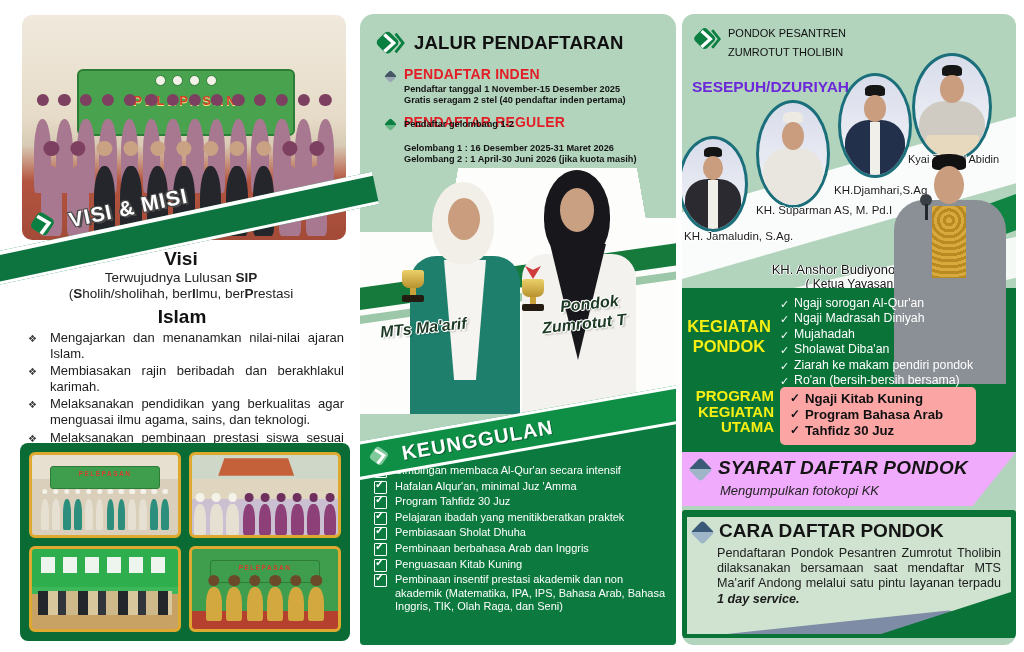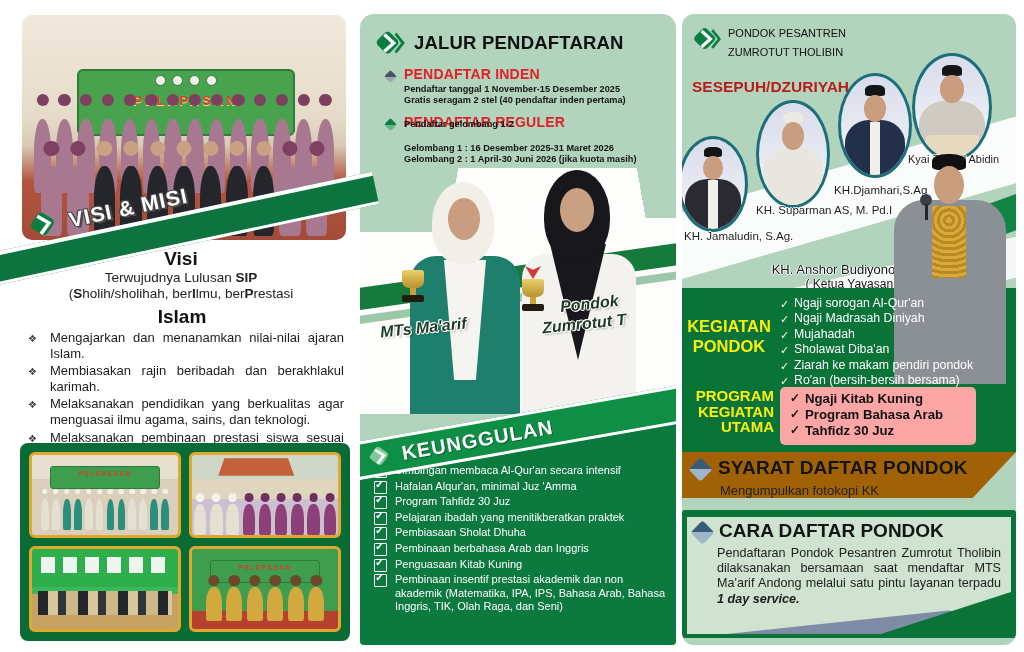--- a/index.html
+++ b/index.html
@@ -114,21 +114,21 @@
   .k-txt{font-size:11px;line-height:13.4px;color:#fff;}
 
   
   .right-panel{position:absolute;left:682px;top:14px;width:334px;height:631px;background:#b2d3bc;
                border-radius:12px;overflow:hidden;}
   .swath1{position:absolute;left:-40px;top:148px;width:440px;height:64px;background:rgba(255,255,255,.92);transform:rotate(-16deg);}
   .swath2{position:absolute;left:110px;top:238px;width:320px;height:40px;background:rgba(255,255,255,.85);transform:rotate(-13deg);}
   .wedge{position:absolute;right:-14px;top:196px;width:110px;height:34px;background:#108443;transform:rotate(-20deg);}
   .pp-header{position:absolute;left:8px;top:10px;display:flex;align-items:flex-start;gap:6px;z-index:3;}
   .pp-title{font-weight:normal;font-size:11px;line-height:19px;color:#101010;}
-  .sesepuh{position:absolute;left:10px;top:64px;font-weight:bold;font-size:15.5px;color:#b91c1c;z-index:3;}
+  .sesepuh{position:absolute;left:10px;top:64px;font-weight:bold;font-size:15.5px;color:#6d28d9;z-index:3;}
   .oval{position:absolute;border:3px solid #1b6f7b;border-radius:50%;overflow:hidden;
         background:linear-gradient(#d8dcea,#f5f6fa);z-index:3;}
   .oval .peci{position:absolute;top:9%;left:36%;width:28%;height:11%;background:#151515;border-radius:40% 40% 20% 20%;}
   .oval .eface{position:absolute;top:19%;left:34%;width:32%;height:27%;background:#c99d7e;border-radius:50%;}
   .oval .erobe{position:absolute;top:44%;left:6%;right:6%;bottom:-2%;border-radius:40% 40% 0 0;background:var(--rc,#333);}
   .oval .estripe{position:absolute;top:46%;left:42%;width:16%;bottom:0;background:#f0efe9;}
   .oval .ebook{position:absolute;bottom:3%;left:14%;right:14%;height:20%;background:#e7d9bd;border-radius:3px;transform:skewX(-8deg);}
   .ov1{left:-4px;top:122px;width:64px;height:90px;--rc:#2a2a30;}
   .ov2{left:74px;top:86px;width:68px;height:102px;--rc:#e8e6df;}
   .ov2 .peci{background:#eceae2;}
@@ -156,22 +156,22 @@
   .keg-row::before{content:"\2713";flex:0 0 14px;color:#fff;font-size:11px;margin-top:1px;}
   .keg-txt{font-size:12.3px;line-height:12.6px;color:#fff;}
   .prog-label{position:absolute;left:0;top:100px;width:92px;text-align:right;color:#f7ee12;font-weight:bold;
               font-size:15px;line-height:15.5px;z-index:6;}
   .prog-box{position:absolute;left:98px;top:99px;width:196px;height:58px;background:#fca5a5;border-radius:5px;
             padding:4px 10px;box-sizing:border-box;z-index:6;}
   .prog-row{display:flex;align-items:flex-start;}
   .prog-row::before{content:"\2713";flex:0 0 15px;color:#111;font-weight:bold;font-size:12px;}
   .prog-txt{font-size:13.2px;line-height:16px;font-weight:bold;color:#101010;}
 
-  .syarat-band{position:absolute;left:0;top:438px;width:334px;height:46px;background:#a16207;z-index:5;
-               clip-path:polygon(0 0,100% 0,87% 100%,0 100%);}
+  .syarat-band{position:absolute;left:0;top:438px;width:334px;height:54px;background:#f0abfc;z-index:5;
+               clip-path:polygon(0 0,100% 0,87% 100%,0 100%);font-style:italic;}
   .dia-med{position:absolute;width:17px;height:17px;transform:rotate(45deg);border-radius:3px;
            background:linear-gradient(135deg,#3b5a77 50%,#9fb6c9 50%);}
   .syarat-title{position:absolute;left:36px;top:5px;font-weight:bold;font-size:19px;color:#141414;letter-spacing:.2px;}
   .syarat-text{position:absolute;left:38px;top:31px;font-size:13px;color:#222;}
 
   .cara-box{position:absolute;left:0;top:496px;width:334px;height:128px;background:#0a7338;border-radius:3px;z-index:5;}
   .cara-inner{position:absolute;left:5px;right:5px;top:7px;bottom:4px;background:#cfe3d0;overflow:hidden;}
   .cara-title{position:absolute;left:32px;top:3px;font-weight:bold;font-size:19px;color:#141414;}
   .cara-para{position:absolute;left:30px;right:10px;top:29px;font-size:12.6px;line-height:15.2px;color:#1c1c1c;text-align:justify;}
   .cara-em{font-weight:bold;font-style:italic;}

